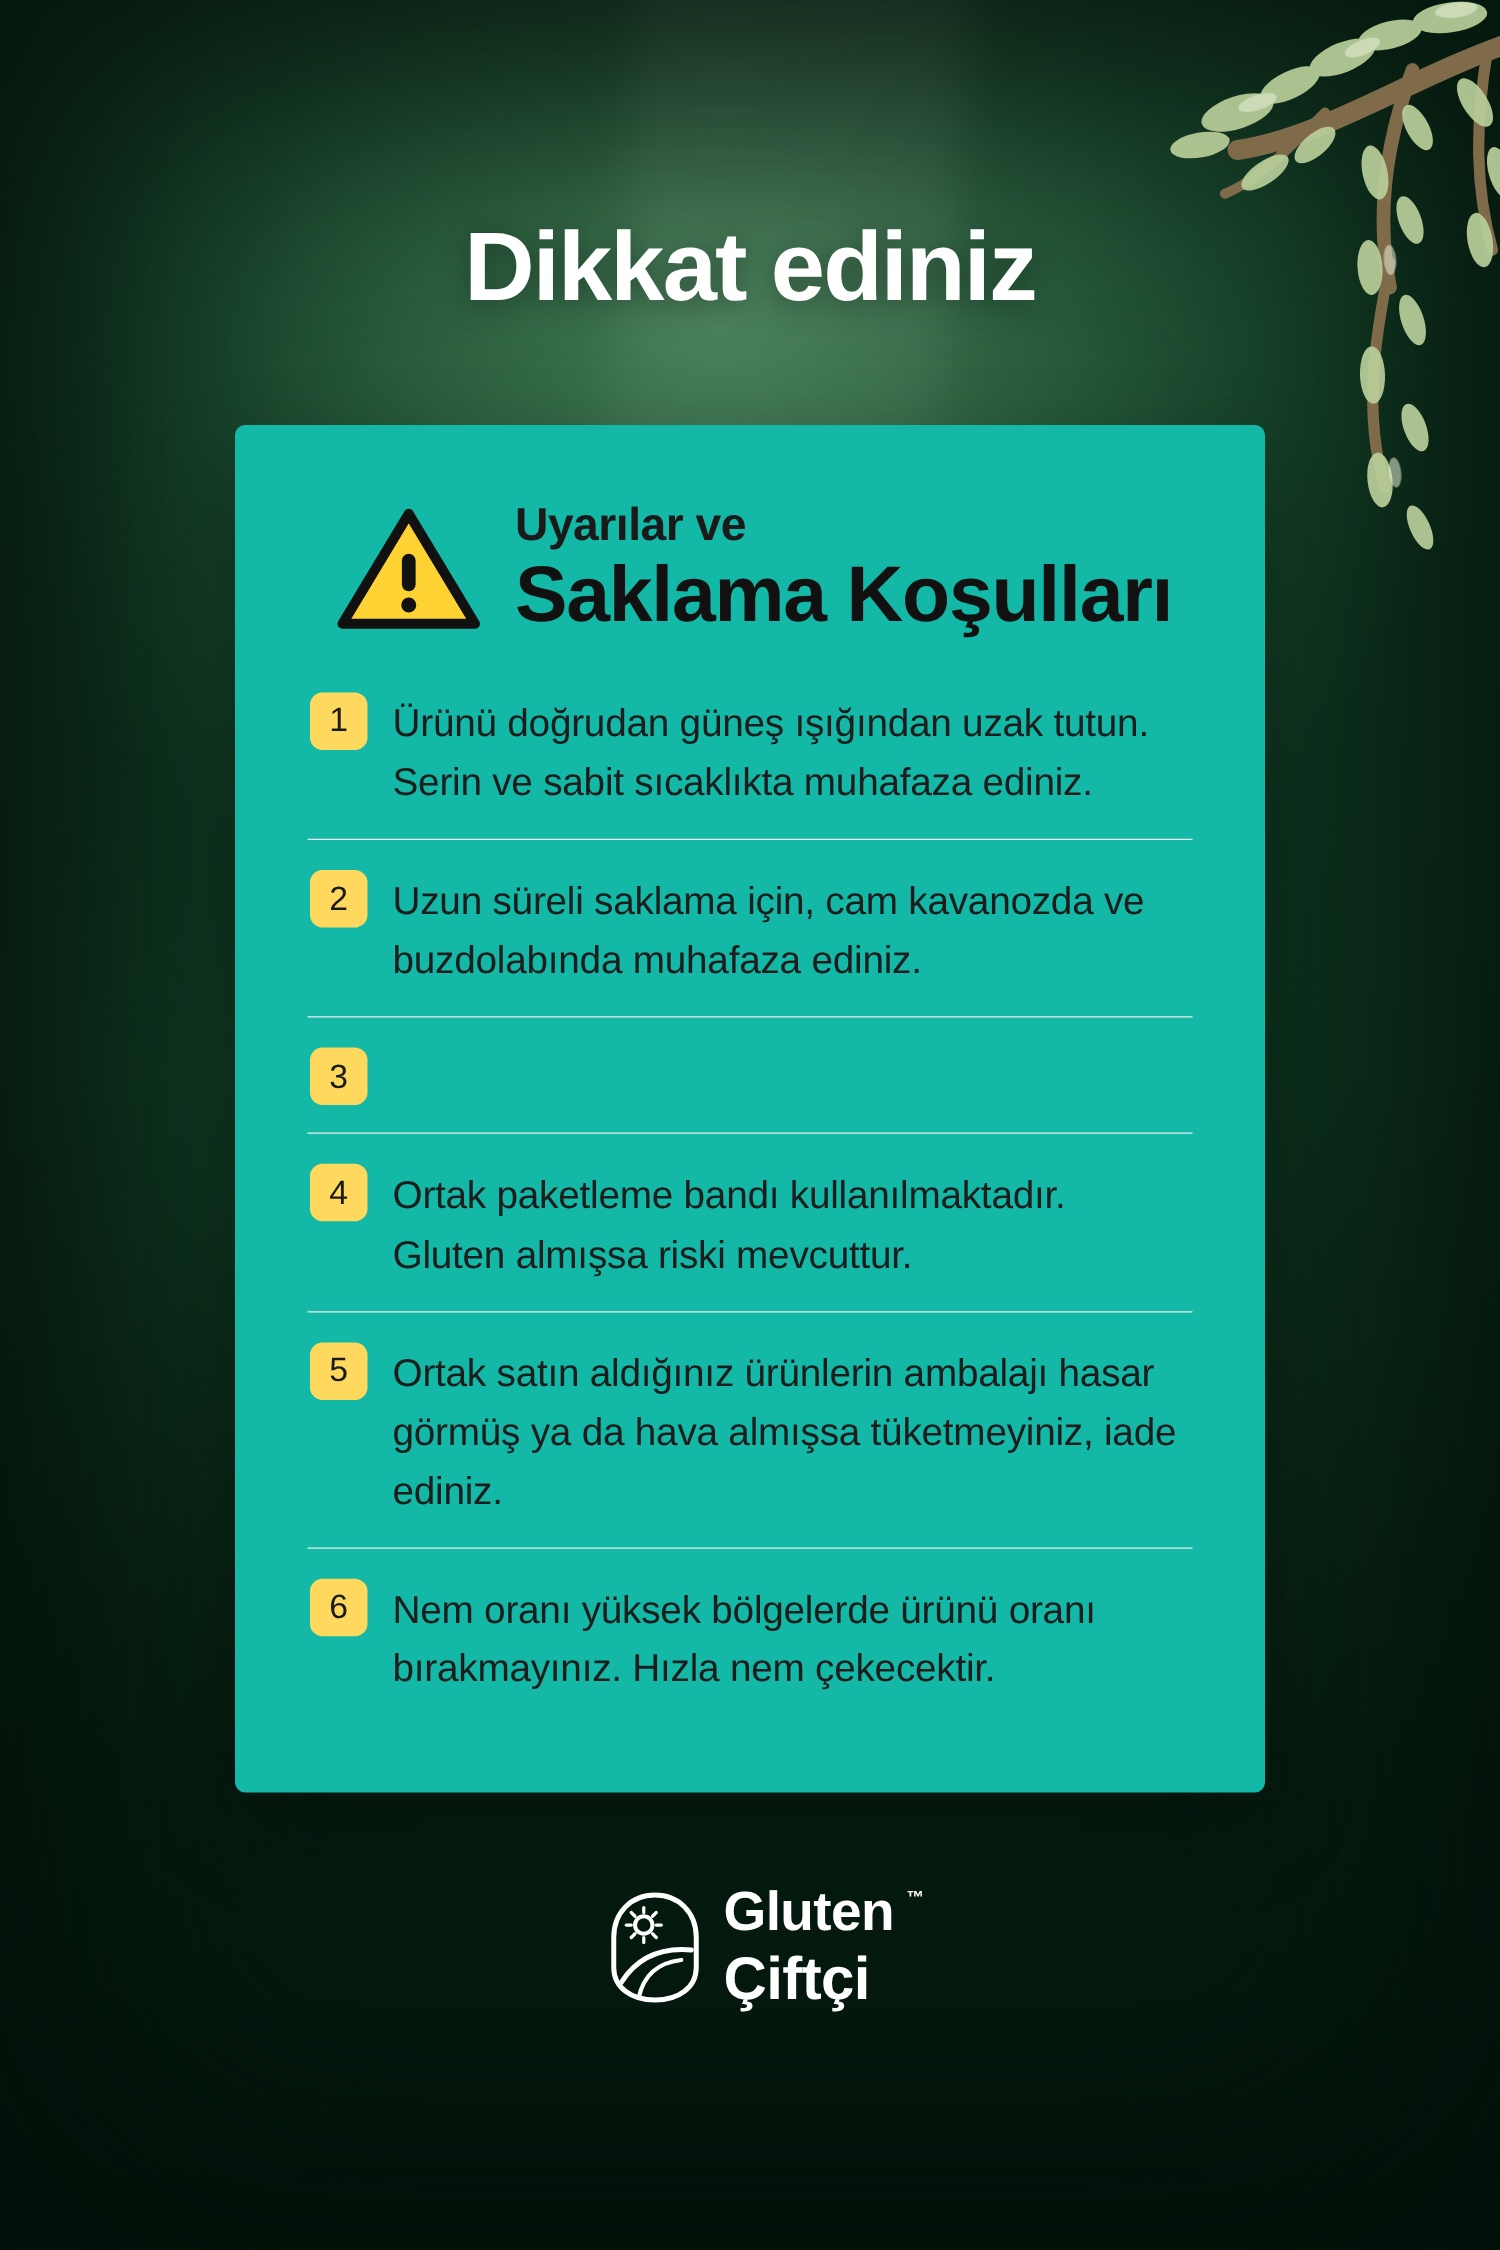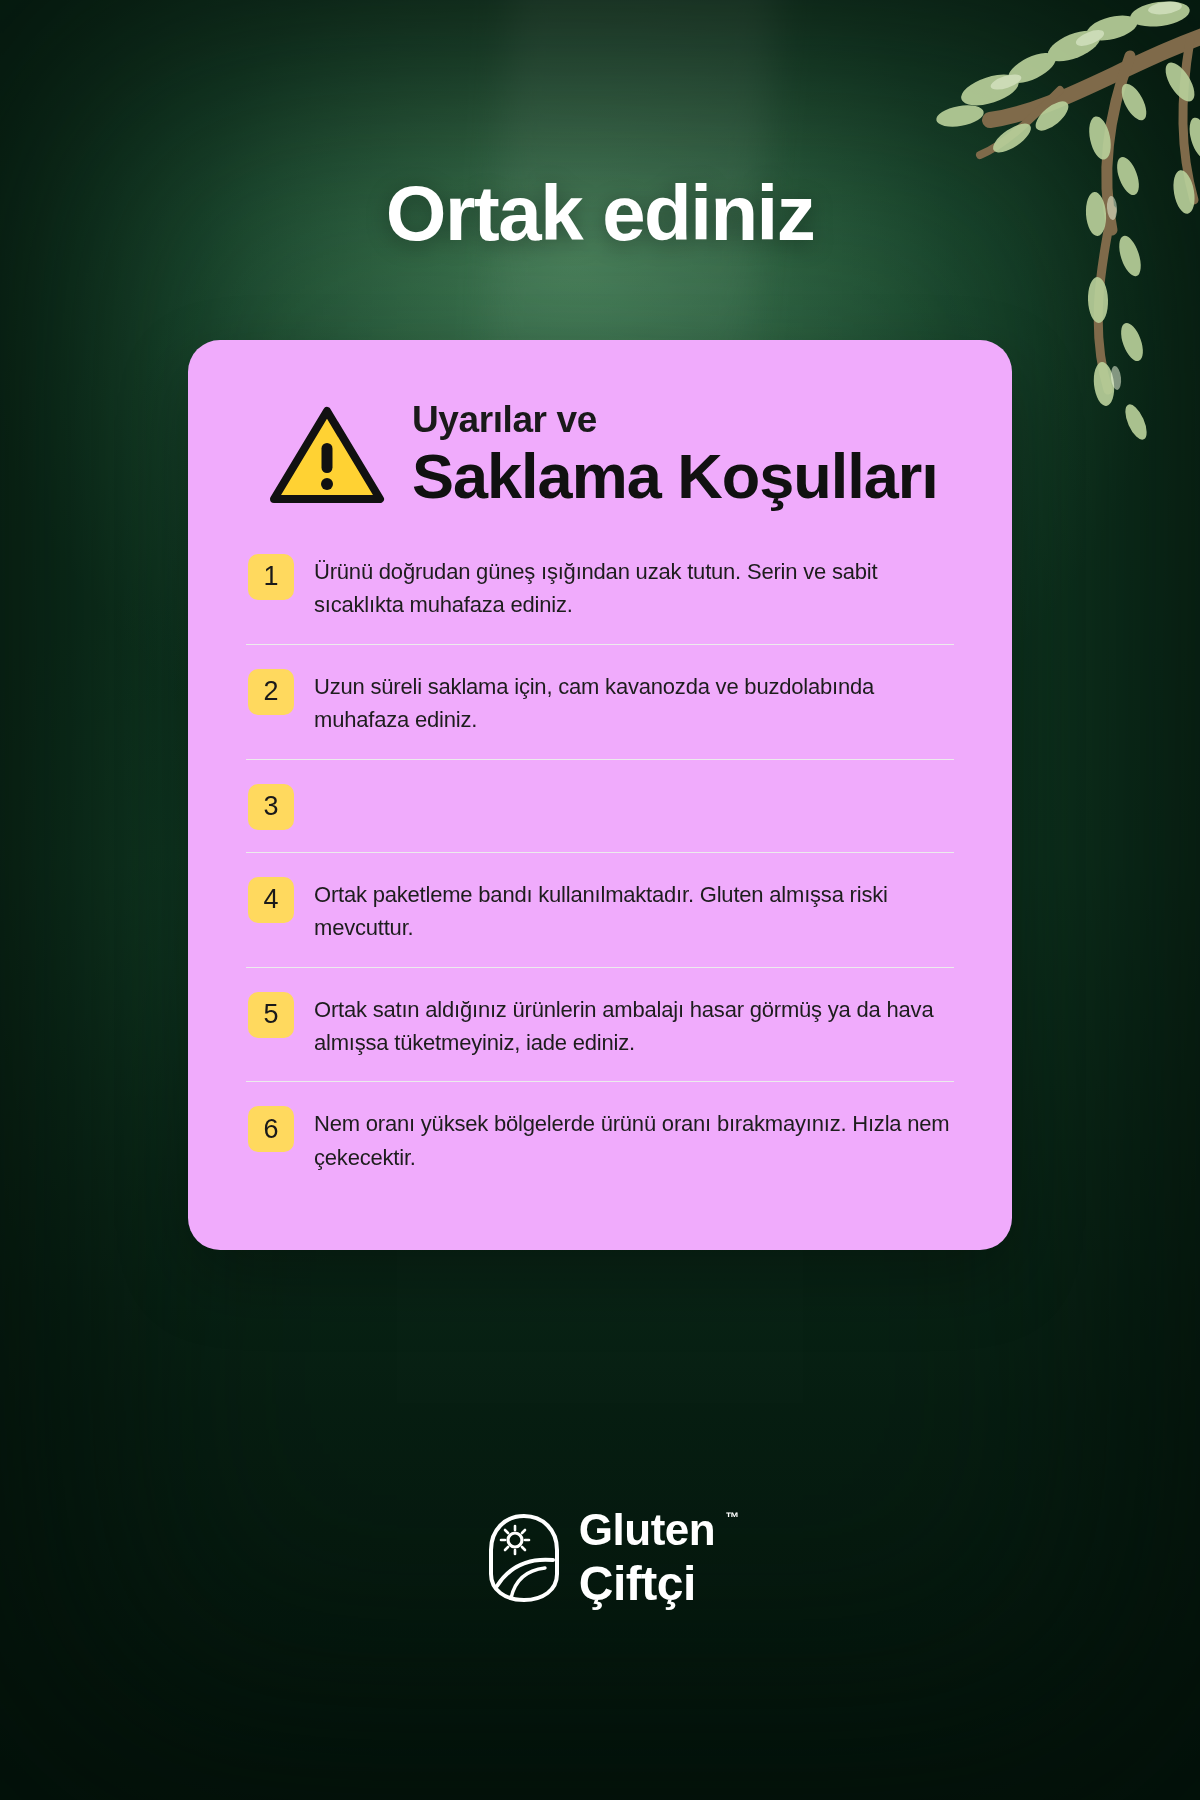--- a/index.html
+++ b/index.html
@@ -88,22 +88,22 @@
     letter-spacing: -1.5px;
     text-shadow: 0 4px 22px rgba(0,0,0,0.35);
   }
 
   
   .card {
     position: absolute;
     left: 188px;
     top: 340px;
     width: 824px;
-    background: #f0abfc;
-    border-radius: 32px;
+    background: #14b8a6;
+    border-radius: 8px;
     box-shadow: 0 28px 70px rgba(0,0,0,0.30);
     padding: 52px 58px 54px 58px;
     box-sizing: border-box;
   }
 
   .card-head {
     display: flex;
     align-items: center;
     gap: 26px;
     padding: 8px 0 26px 22px;
@@ -143,21 +143,21 @@
     border-radius: 10px;
     color: #1a1a1a;
     font-size: 27px;
     font-weight: 500;
     display: flex;
     align-items: center;
     justify-content: center;
     margin-top: 2px;
   }
   .rule-text {
-    font-size: 22px;
+    font-size: 31px;
     line-height: 1.52;
     color: #1d1d1d;
     letter-spacing: -0.2px;
     padding-top: 3px;
   }
 
   
   .brand {
     position: absolute;
     left: 0;
@@ -239,21 +239,21 @@
       <g fill="#e7f0d8" opacity="0.55">
         <ellipse cx="346" cy="112" rx="16" ry="6" transform="rotate(-18 346 112)"></ellipse>
         <ellipse cx="430" cy="68" rx="15" ry="6" transform="rotate(-22 430 68)"></ellipse>
         <ellipse cx="505" cy="38" rx="17" ry="6" transform="rotate(-8 505 38)"></ellipse>
         <ellipse cx="452" cy="238" rx="12" ry="5" transform="rotate(86 452 238)"></ellipse>
         <ellipse cx="456" cy="408" rx="12" ry="5" transform="rotate(84 456 408)"></ellipse>
       </g>
     </svg>
   </div>
 
-  <div class="title">Ortak ediniz</div>
+  <div class="title">Dikkat ediniz</div>
 
   <div class="card">
 
     <div class="card-head">
       <div class="warn-icon">
         <svg viewBox="0 0 118 104" xmlns="http://www.w3.org/2000/svg">
           <path d="M59 8 L112 96 L6 96 Z" fill="#ffd233" stroke="#111111" stroke-width="8" stroke-linejoin="round"></path>
           <rect x="53.5" y="40" width="11" height="30" rx="5.5" fill="#111111"></rect>
           <circle cx="59" cy="81" r="6" fill="#111111"></circle>
         </svg>

